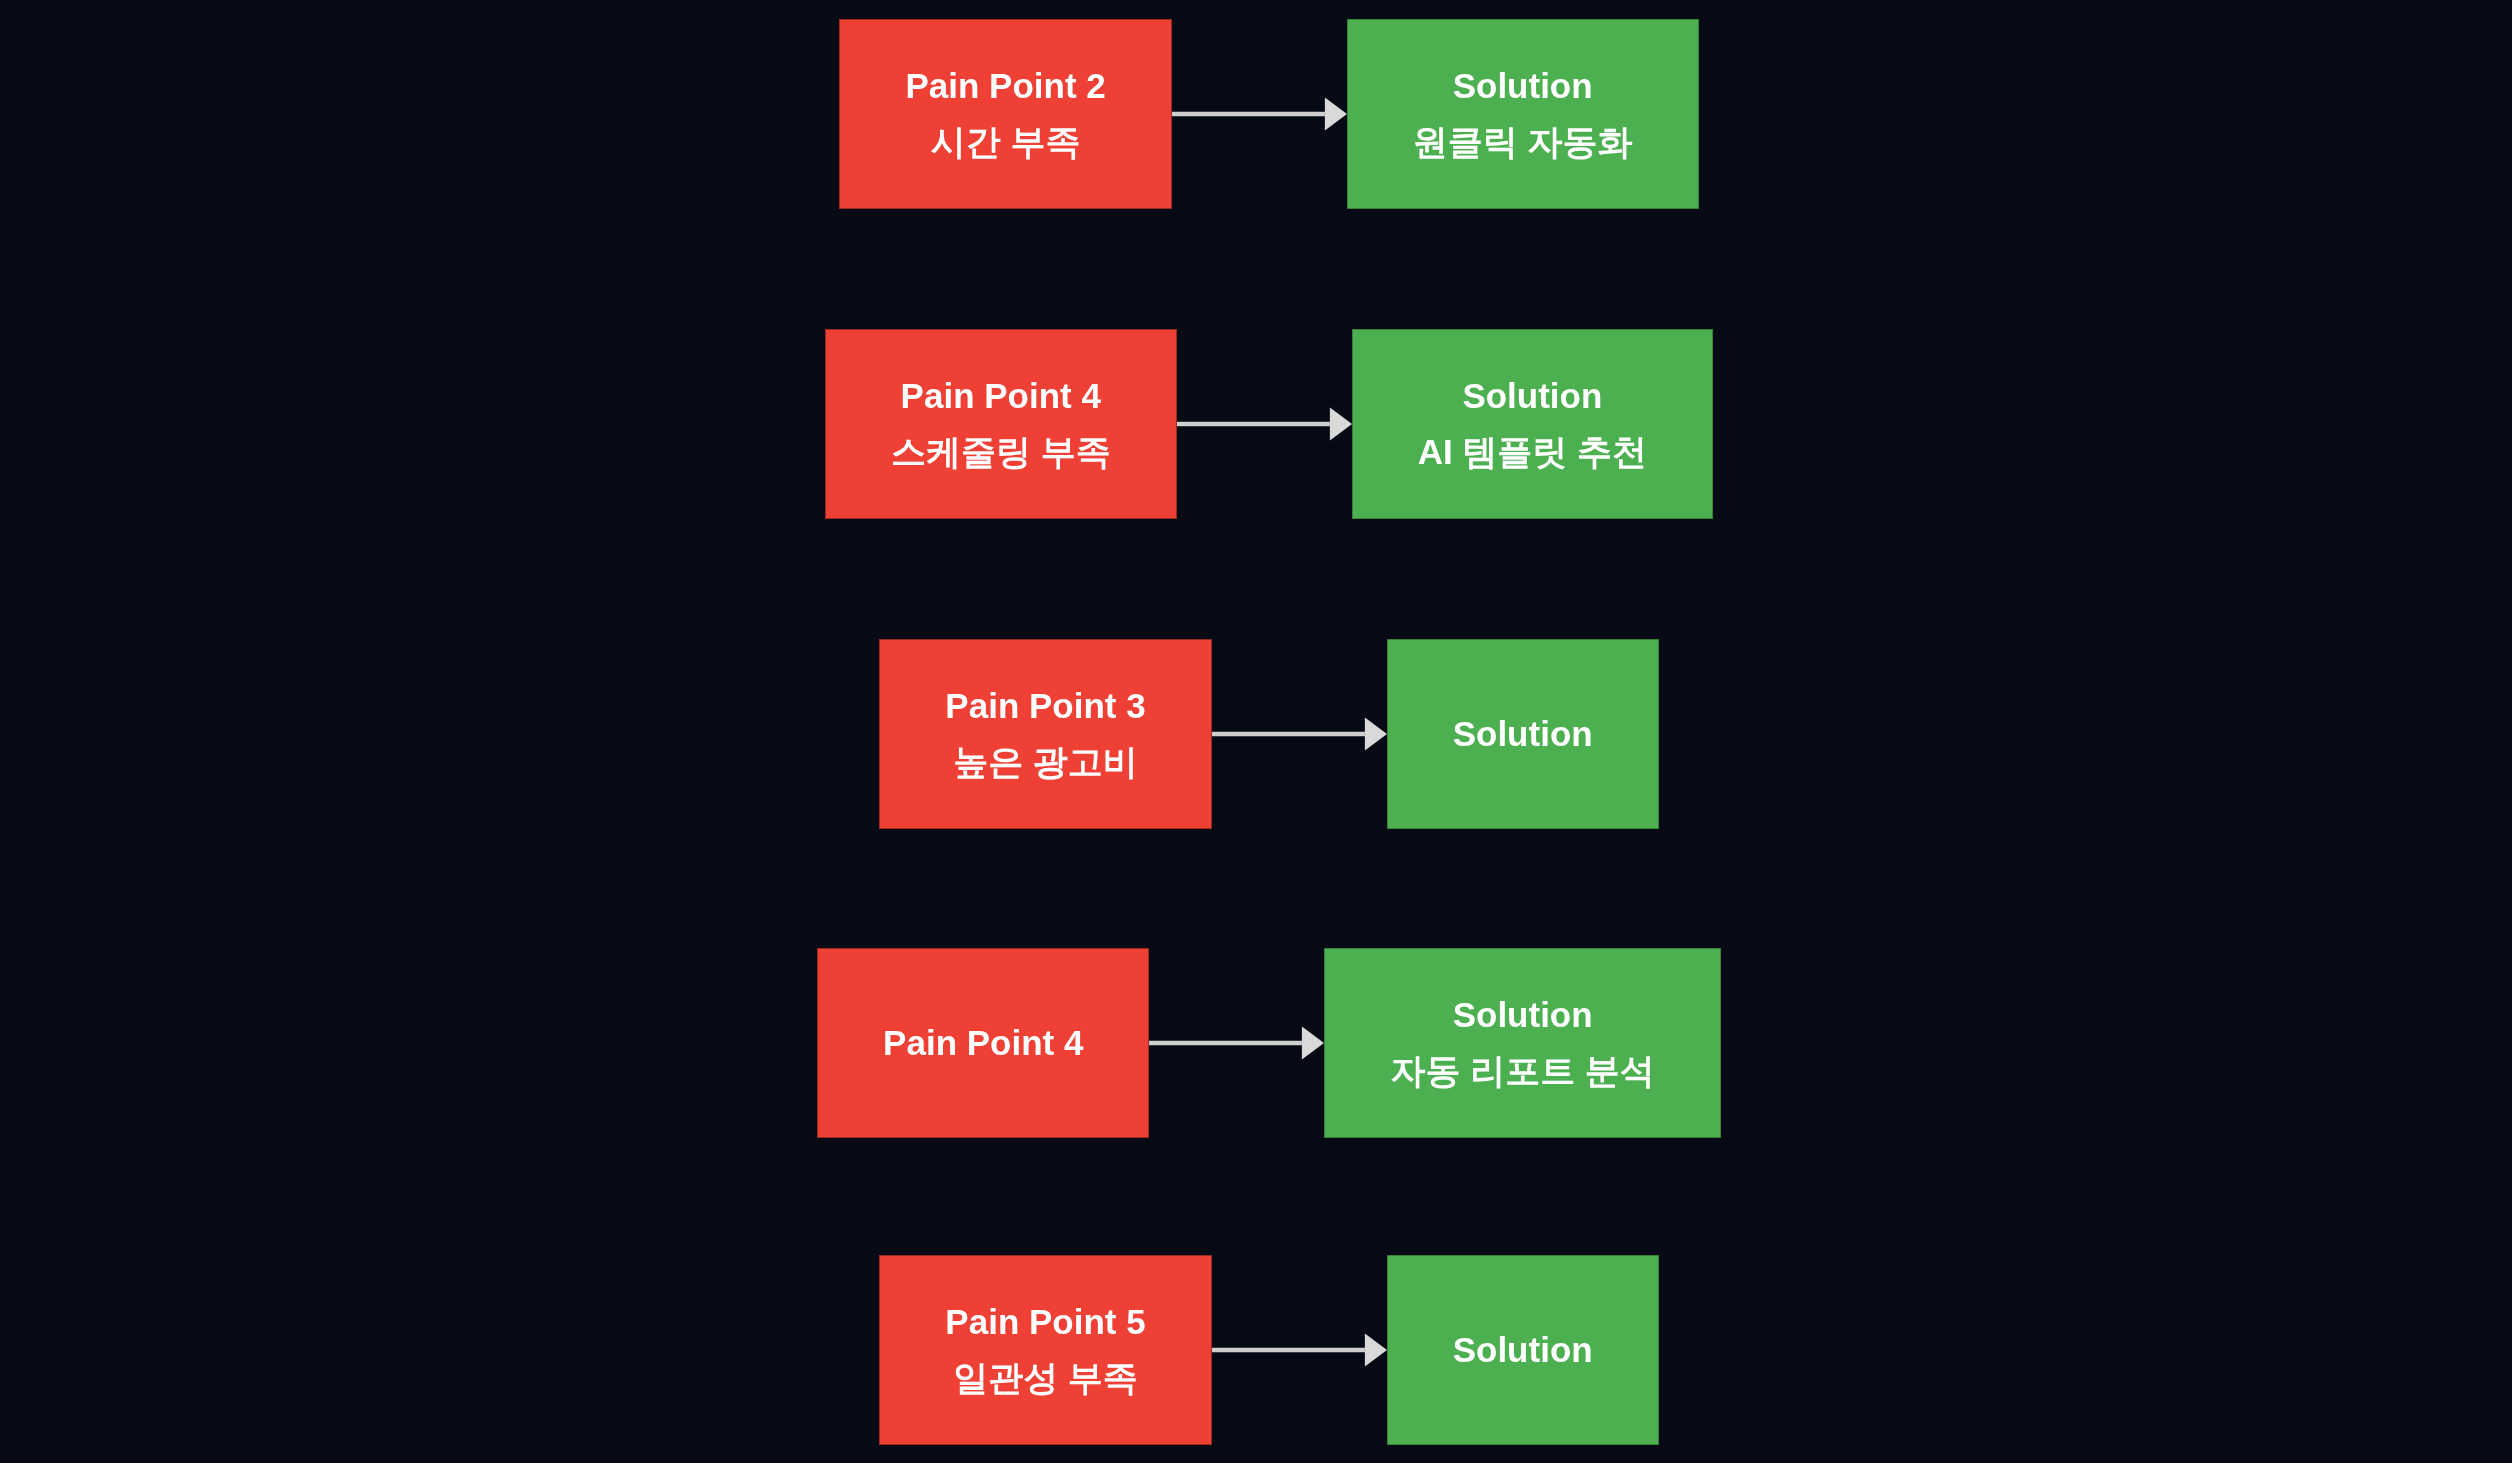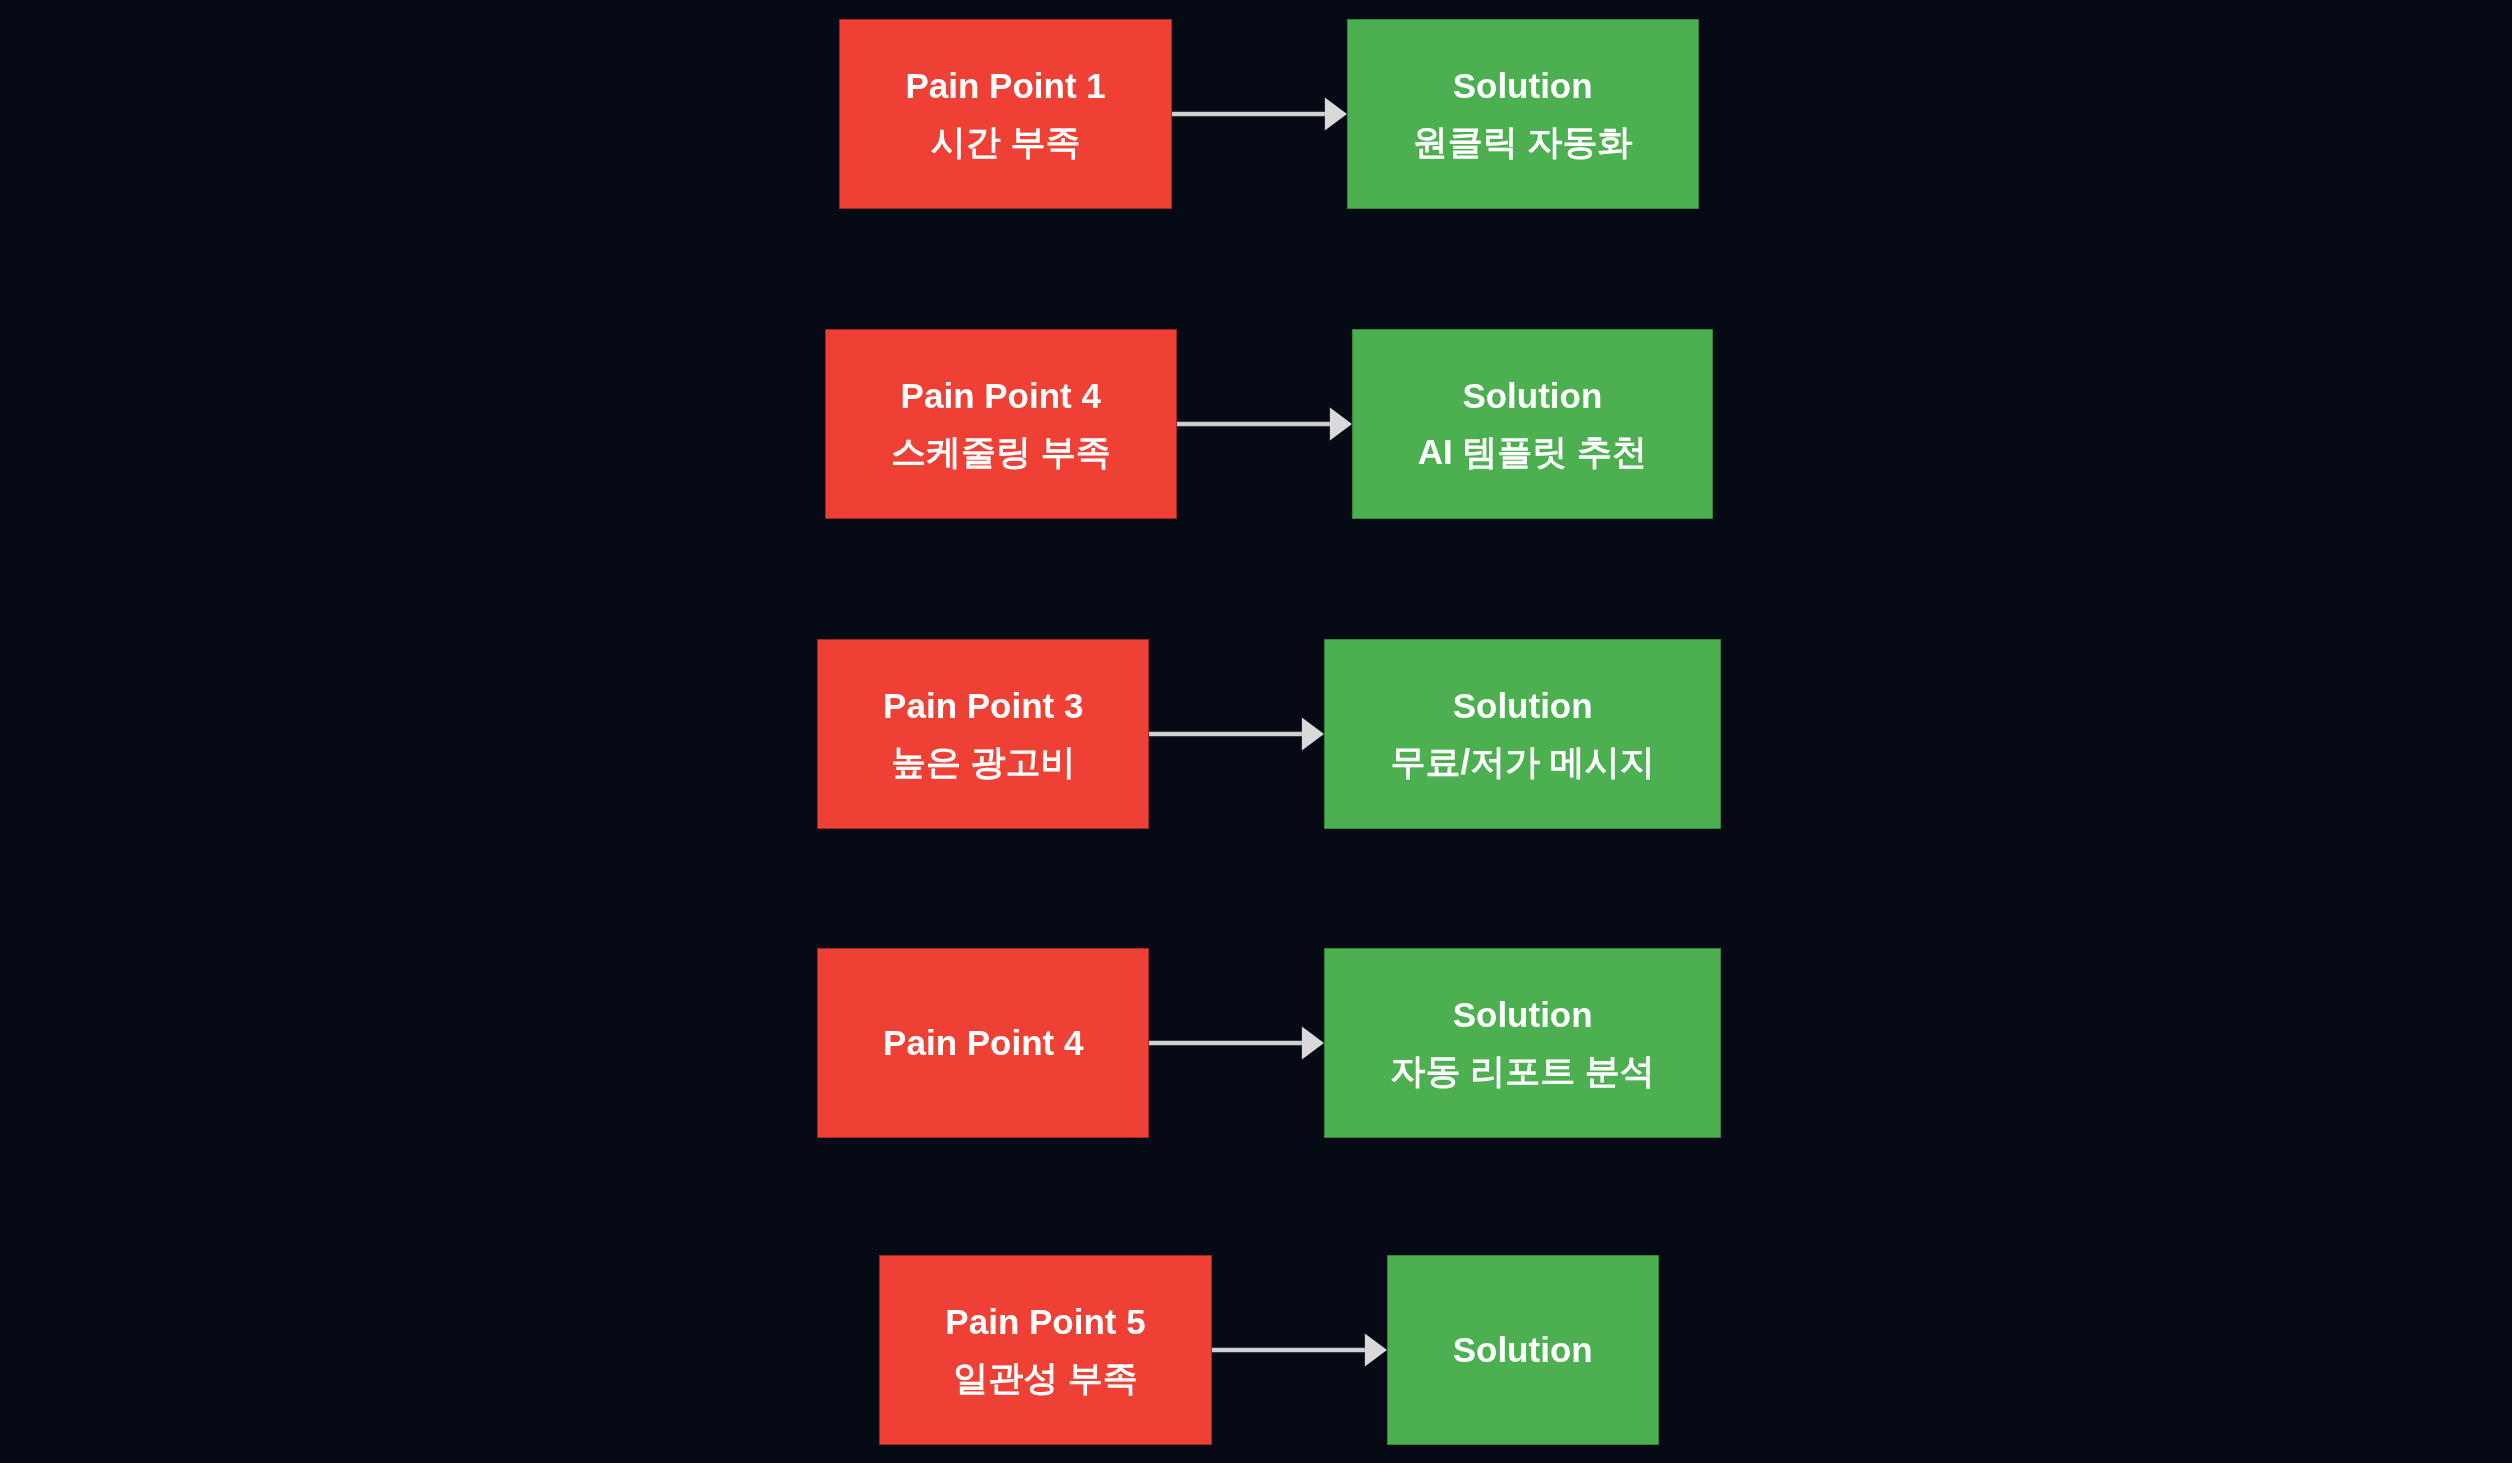--- a/index.html
+++ b/index.html
@@ -65,21 +65,21 @@
     display: block;
   }
 </style>
 </head>
 <body>
 
 <div id="canvas">
 
   <div class="flow-row">
     <div class="node pain">
-      <span>Pain Point 1</span>
+      <span>Pain Point 2</span>
       <span>시간 부족</span>
     </div>
     <svg class="arrow" viewBox="0 0 190 206">
       <line x1="0" y1="103" x2="166" y2="103" style="stroke: var(--arrow); stroke-width: 5;"></line>
       <polygon points="166,85 166,121 190,103" style="fill: var(--arrow-head);"></polygon>
     </svg>
     <div class="node solution">
       <span>Solution</span>
       <span>원클릭 자동화</span>
     </div>
@@ -104,21 +104,20 @@
     <div class="node pain">
       <span>Pain Point 3</span>
       <span>높은 광고비</span>
     </div>
     <svg class="arrow" viewBox="0 0 190 206">
       <line x1="0" y1="103" x2="166" y2="103" style="stroke: var(--arrow); stroke-width: 5;"></line>
       <polygon points="166,85 166,121 190,103" style="fill: var(--arrow-head);"></polygon>
     </svg>
     <div class="node solution">
       <span>Solution</span>
-      <span>무료/저가 메시지</span>
     </div>
   </div>
 
   <div class="flow-row">
     <div class="node pain">
       <span>Pain Point 4</span>
     </div>
     <svg class="arrow" viewBox="0 0 190 206">
       <line x1="0" y1="103" x2="166" y2="103" style="stroke: var(--arrow); stroke-width: 5;"></line>
       <polygon points="166,85 166,121 190,103" style="fill: var(--arrow-head);"></polygon>

